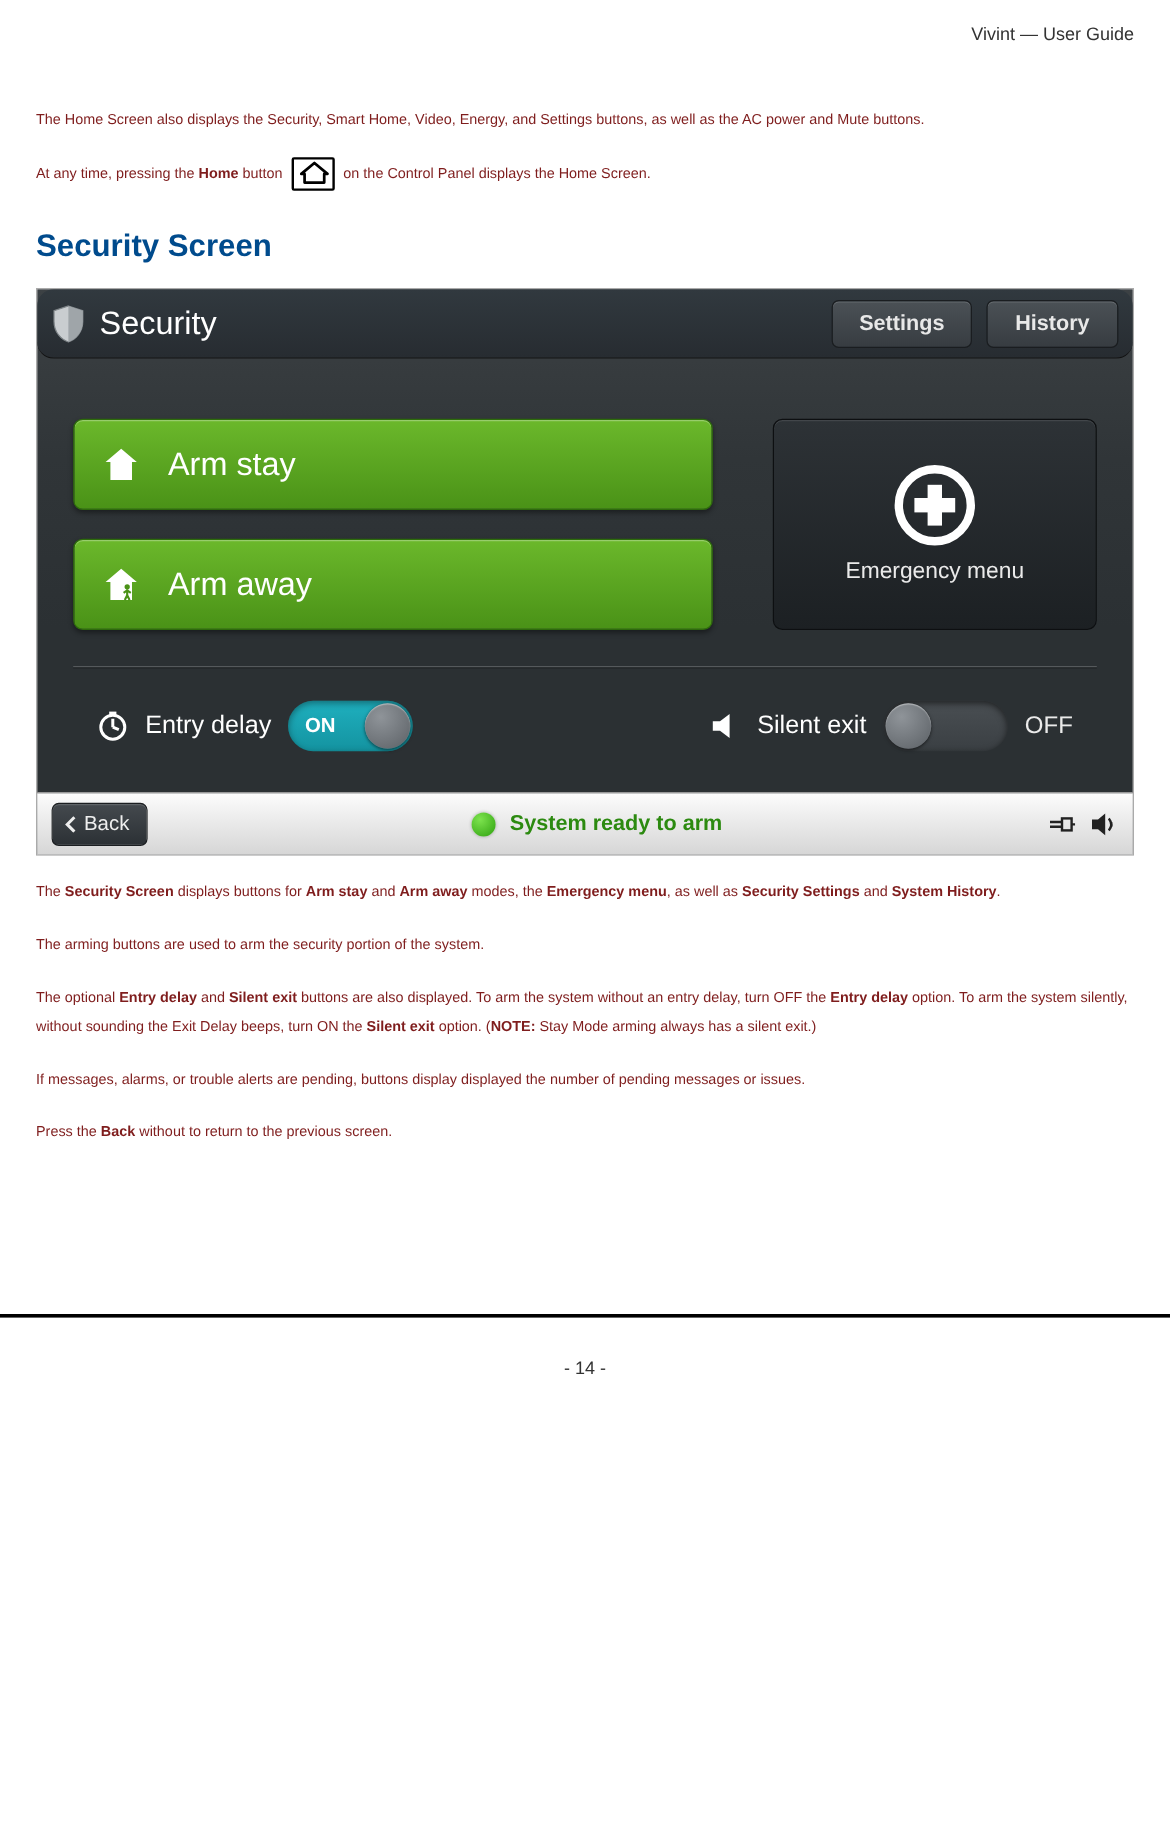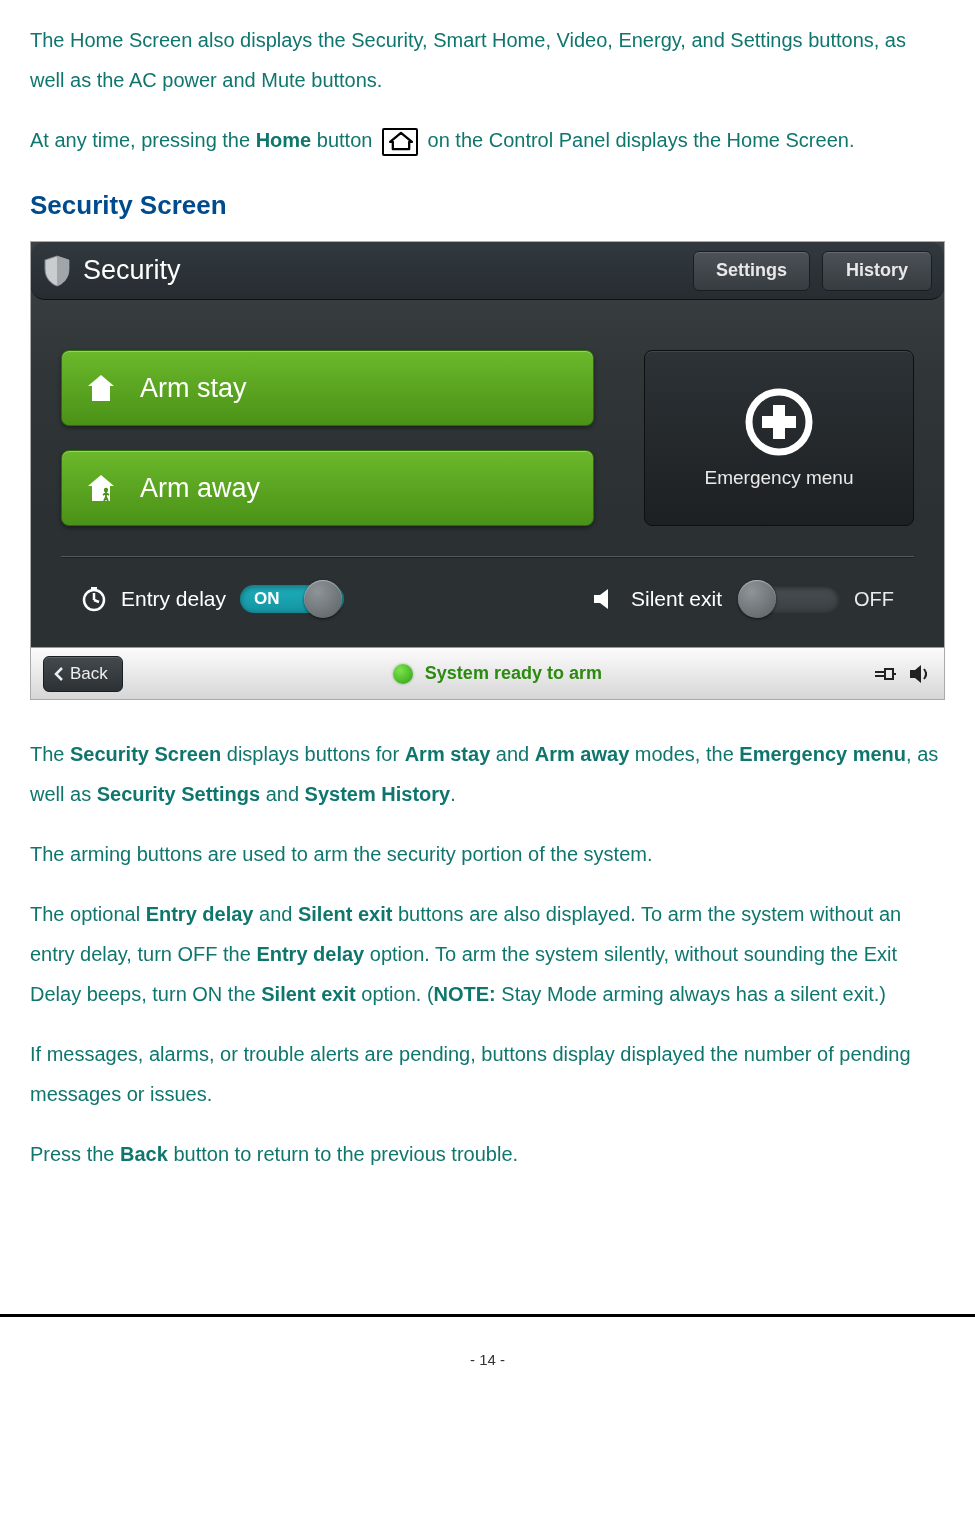--- a/index.html
+++ b/index.html
@@ -1,19 +1,19 @@
 <!DOCTYPE html>
 <html><head>
 <meta charset="utf-8">
 <style>
   * { box-sizing: border-box; margin: 0; padding: 0; }
   body { font-family: Arial, Helvetica, sans-serif; width: 975px; background: #fff; color: #333; }
   .page { padding: 20px 30px 0 30px; }
   .header-right { text-align: right; font-size: 15px; color: #333; margin-bottom: 50px; }
-  .para { font-size: 20px; line-height: 2; margin-bottom: 20px; color: #0f766e; }
+  .para { font-size: 12px; line-height: 2; margin-bottom: 20px; color: #7f1d1d; }
   .para strong { font-weight: bold; }
   .home-icon-box {
     display: inline-block; width: 36px; height: 28px; border: 2.5px solid #000;
     vertical-align: middle; margin: 0 4px; position: relative; border-radius: 2px;
   }
   .home-icon-box svg { position: absolute; top: 1px; left: 3px; }
   h2.section-title { color: #004b8d; font-size: 26px; font-weight: bold; margin: 30px 0 20px 0; }
 
   
   .screenshot {
@@ -61,21 +61,21 @@
 
   .ss-divider { height: 1px; background: #55595c; margin: 0 30px; box-shadow: 0 1px 0 #1e2124; }
 
   .ss-toggles {
     display: flex; align-items: center; justify-content: space-between;
     padding: 28px 50px 34px 50px;
   }
   .toggle-group { display: flex; align-items: center; gap: 14px; }
   .tg-label { color: #fff; font-size: 21px; }
   .toggle-pill {
-    width: 104px; height: 28px; border-radius: 21px; position: relative;
+    width: 104px; height: 42px; border-radius: 21px; position: relative;
     display: flex; align-items: center;
   }
   .toggle-pill.on { background: linear-gradient(#1fb0bf, #1493a0); box-shadow: inset 0 2px 6px rgba(0,0,0,0.4); }
   .toggle-pill.off { background: linear-gradient(#4a4f53, #3a3f43); box-shadow: inset 0 2px 6px rgba(0,0,0,0.6); }
   .toggle-knob {
     width: 38px; height: 38px; border-radius: 50%;
     background: radial-gradient(circle at 35% 30%, #8f9499, #5b6065);
     box-shadow: 0 1px 3px rgba(0,0,0,0.6), inset 0 1px 1px rgba(255,255,255,0.4);
     position: absolute;
   }
@@ -103,20 +103,21 @@
   .status-text { color: #2c8a10; font-size: 18px; font-weight: 700; }
   .foot-icon { width: 24px; height: 22px; display: flex; align-items: center; justify-content: center; }
 
   .page-footer-line { border-top: 3px solid #000; margin-top: 140px; }
   .page-num { text-align: center; font-size: 15px; padding: 34px 0; }
 </style>
 </head>
 <body>
 
 <div class="page">
+  <div class="header-right">Vivint — User Guide</div>
 
   <p class="para">The Home Screen also displays the Security, Smart Home, Video, Energy, and Settings buttons, as well as the AC power and Mute buttons.</p>
 
   <p class="para">
     <span>At any time, pressing the </span><strong>Home</strong><span> button </span>
     <span class="home-icon-box">
       <svg viewBox="0 0 30 22" width="28" height="20">
           <path d="M15 2 L27 12 L24 12 L24 20 L6 20 L6 12 L3 12 Z" fill="none" stroke="#000" stroke-width="2.5" stroke-linejoin="round"></path>
         </svg>
     </span>
@@ -218,32 +219,32 @@
       <div class="foot-icon">
         <svg viewBox="0 0 24 22" width="24" height="22">
           <path d="M2 7 L7 7 L13 2 L13 20 L7 15 L2 15 Z" fill="#222"></path>
           <path d="M16 6 Q20 11 16 16" fill="none" stroke="#222" stroke-width="2"></path>
           <line x1="18" y1="9" x2="18" y2="13" stroke="#222" stroke-width="2"></line>
         </svg>
       </div>
     </div>
   </div>
 
-  <p class="para" style="margin-top:34px">
+  <p class="para" style="margin-top:18px">
     <span>The </span><strong>Security Screen</strong><span> displays buttons for </span><strong>Arm stay</strong><span> and </span><strong>Arm away</strong><span> modes, the </span><strong>Emergency menu</strong><span>, as well as </span><strong>Security Settings</strong><span> and </span><strong>System History</strong><span>.</span>
   </p>
 
   <p class="para">The arming buttons are used to arm the security portion of the system.</p>
 
   <p class="para">
     <span>The optional </span><strong>Entry delay</strong><span> and </span><strong>Silent exit</strong><span> buttons are also displayed. To arm the system without an entry delay, turn OFF the </span><strong>Entry delay</strong><span> option. To arm the system silently, without sounding the Exit Delay beeps, turn ON the </span><strong>Silent exit</strong><span> option. (</span><strong>NOTE:</strong><span> Stay Mode arming always has a silent exit.)</span>
   </p>
 
   <p class="para">If messages, alarms, or trouble alerts are pending, buttons display displayed the number of pending messages or issues.</p>
 
   <p class="para">
-    <span>Press the </span><strong>Back</strong><span> button to return to the previous trouble.</span>
+    <span>Press the </span><strong>Back</strong><span> without to return to the previous screen.</span>
   </p>
 
 </div>
 
 <div class="page-footer-line"></div>
 <div class="page-num">- 14 -</div>
 
 </body></html>

